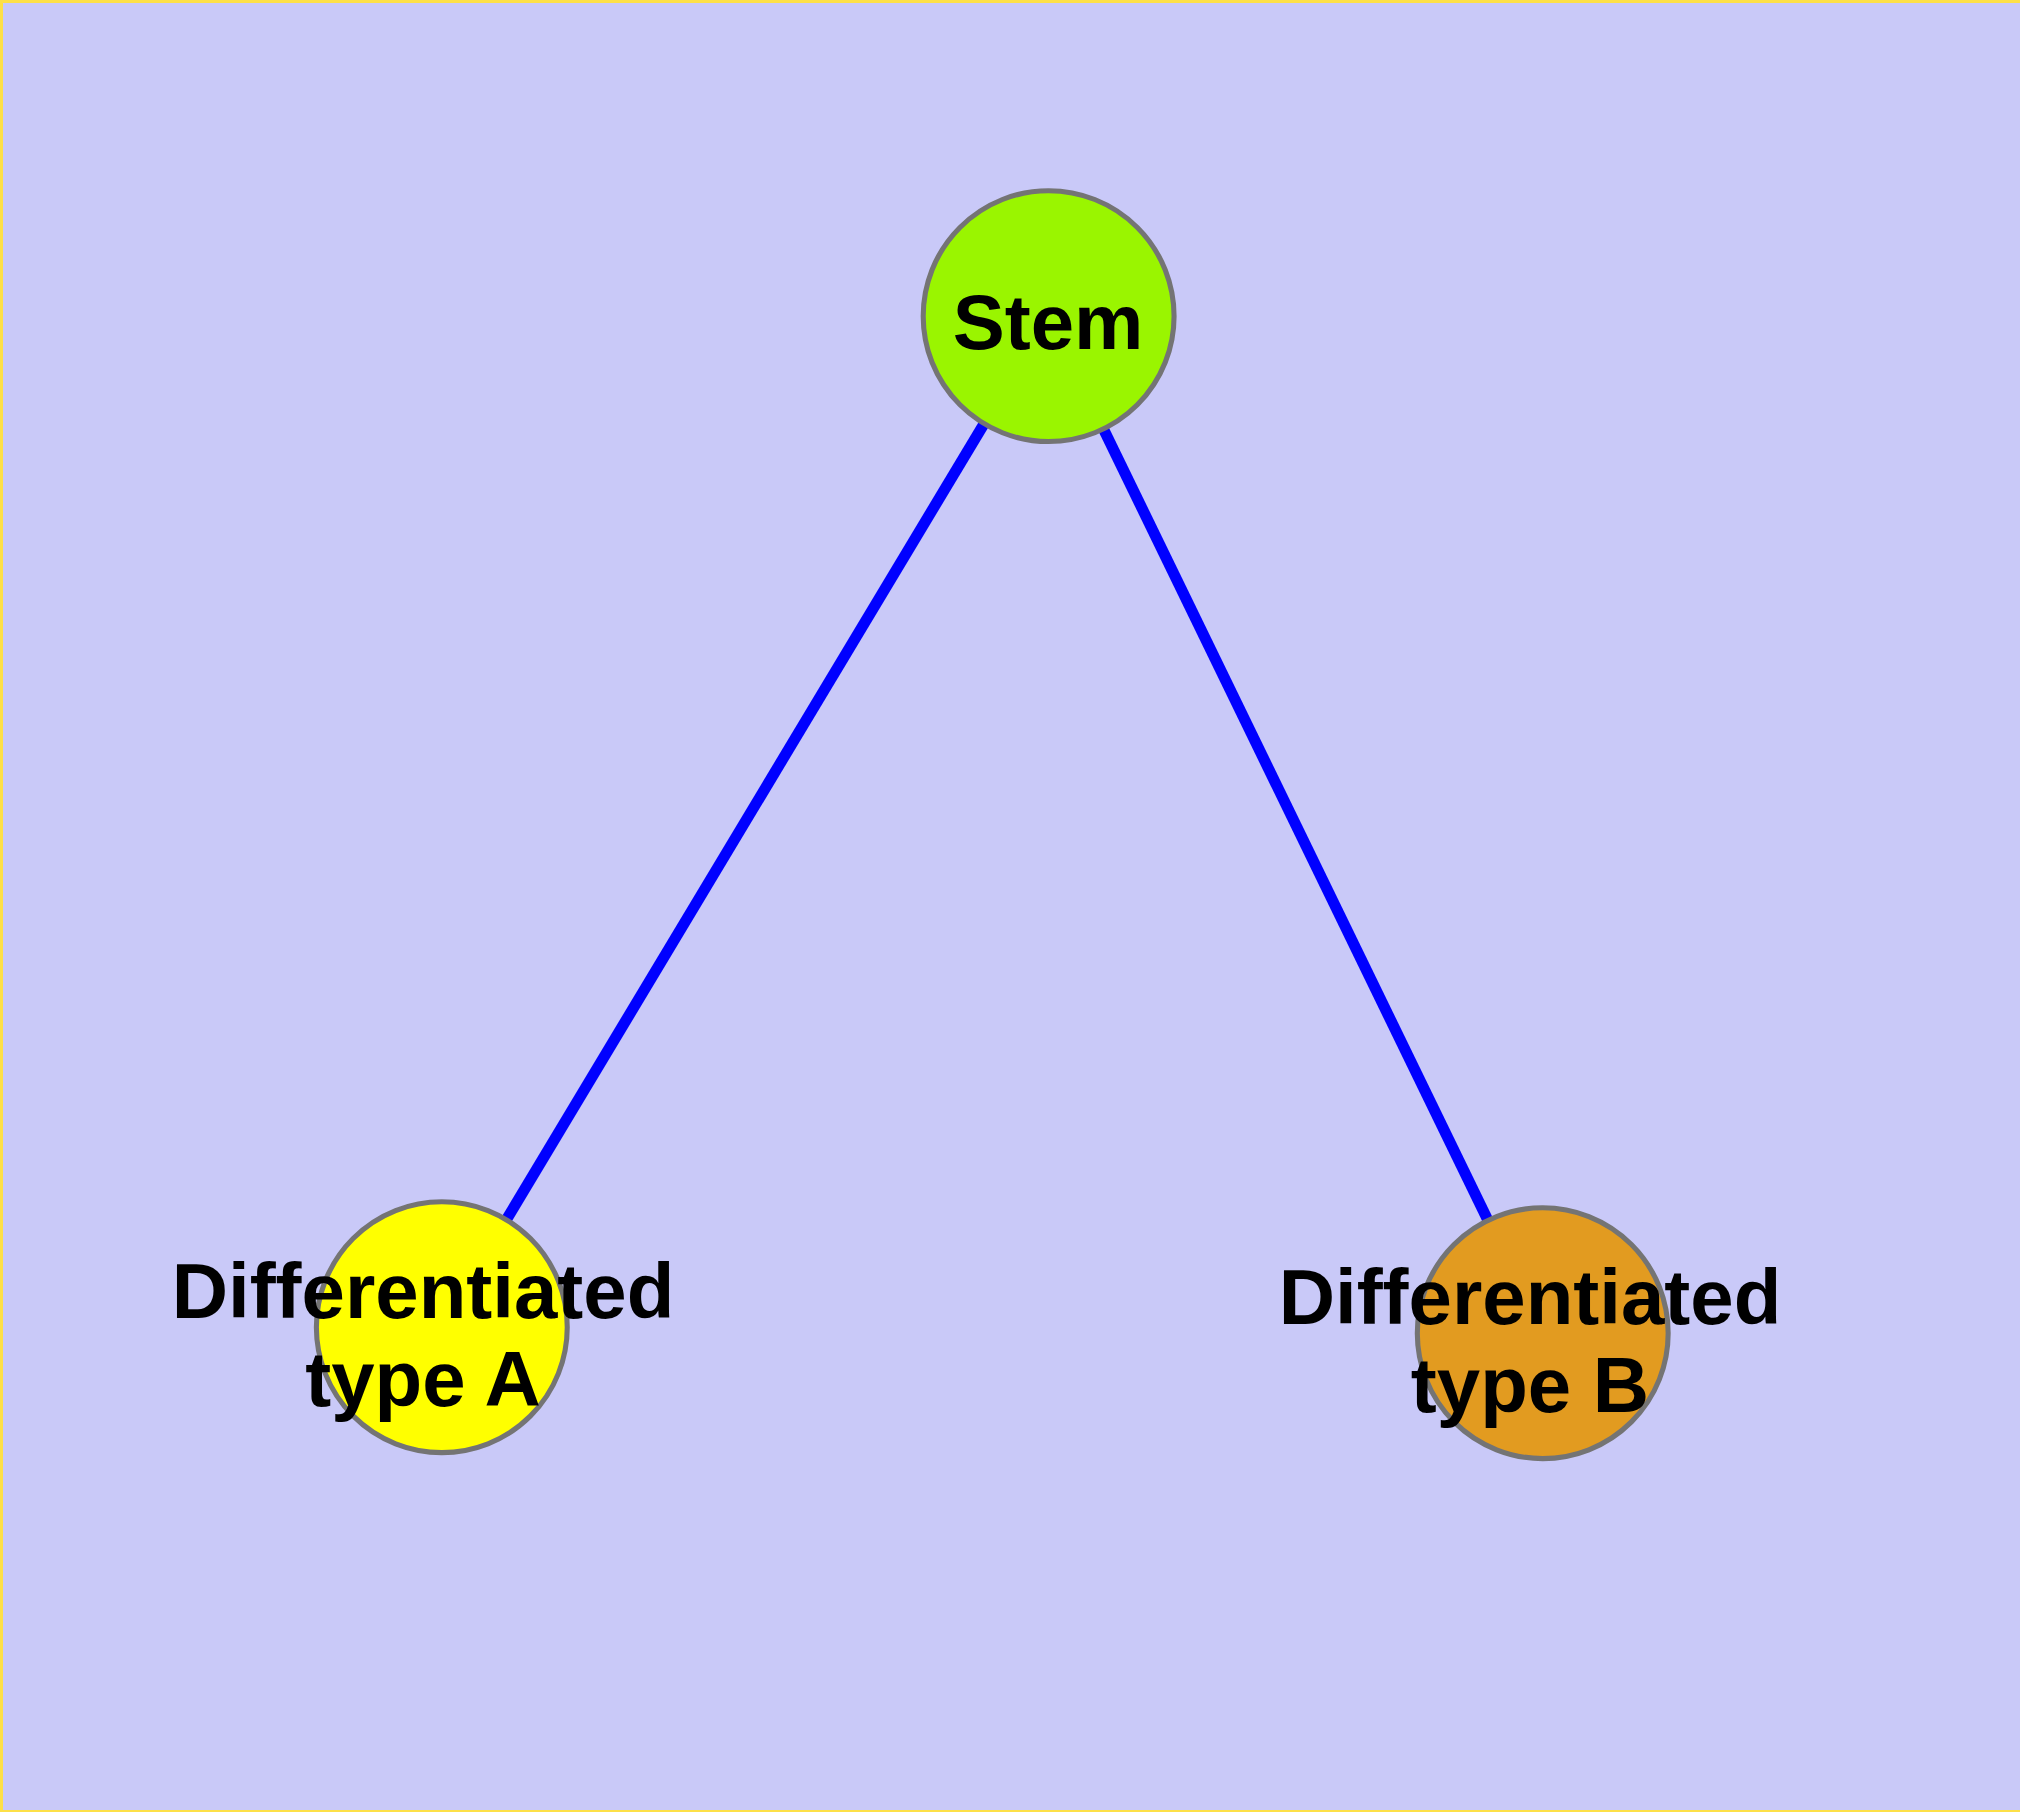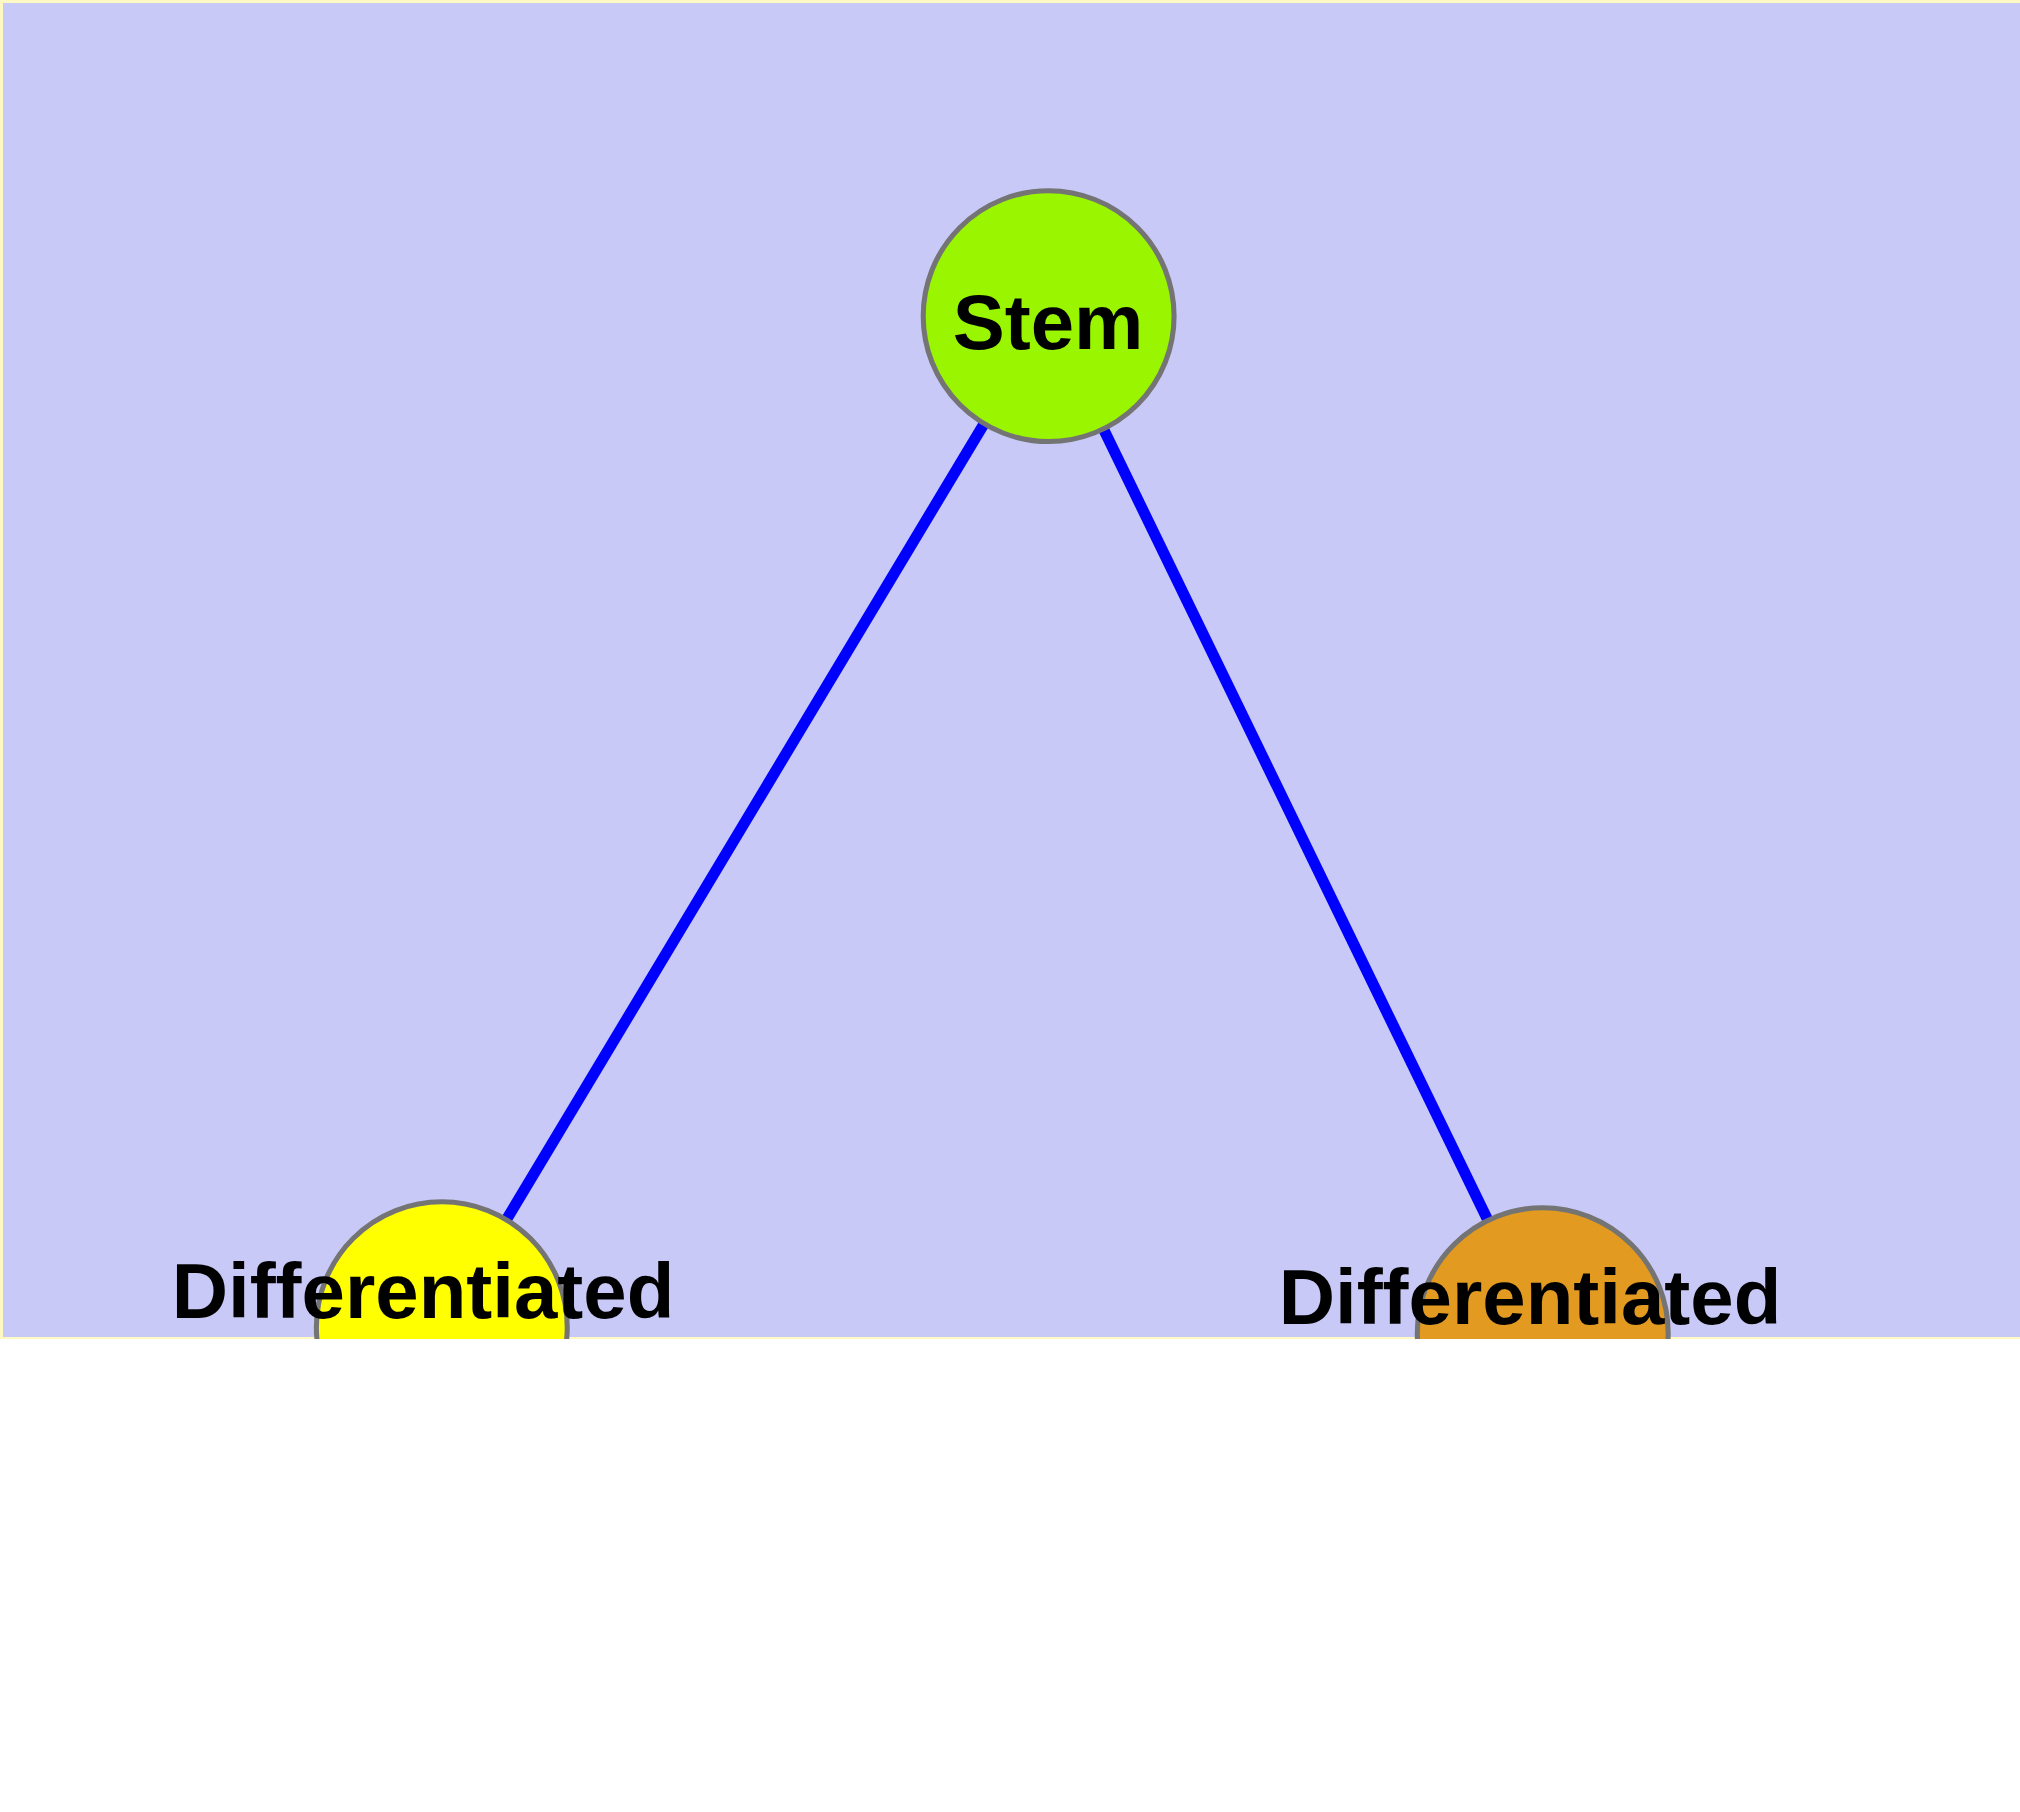--- a/index.html
+++ b/index.html
@@ -4,23 +4,23 @@
 <style>
   html, body {
     margin: 0;
     padding: 0;
     background: #ffffff;
     font-family: "Liberation Sans", sans-serif;
   }
   .stage {
     position: relative;
     width: 2021px;
-    height: 1339px;
+    height: 1812px;
     overflow: hidden;
-    background: #fef9c3;
+    background: #fde047;
   }
   .canvas-bg {
     position: absolute;
     left: 2.5px;
     top: 2.5px;
     right: 0;
     bottom: 2.5px;
   }
   svg.graph {
     position: absolute;

